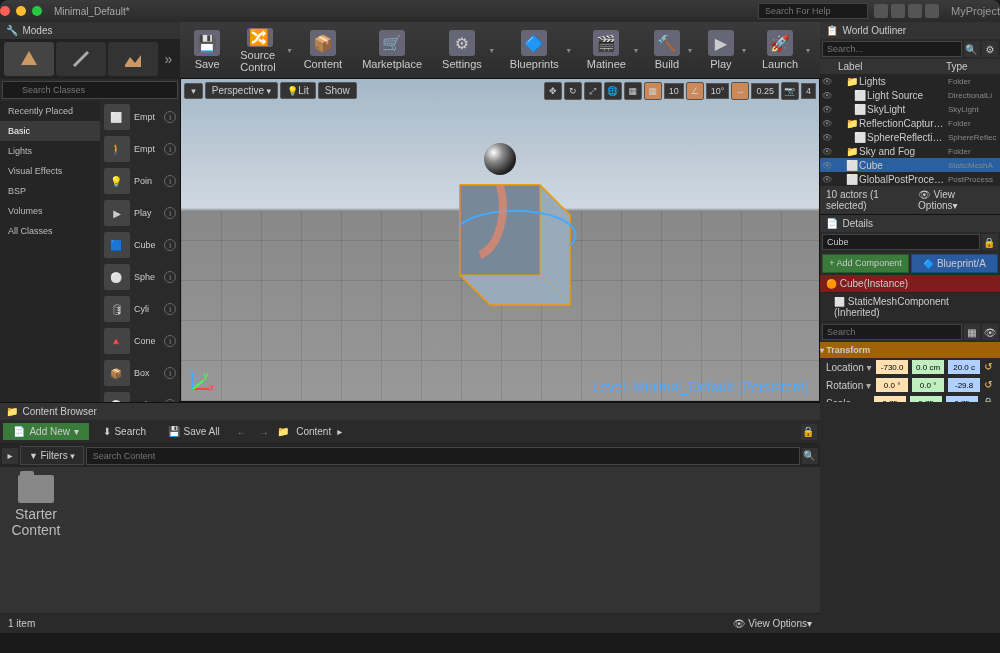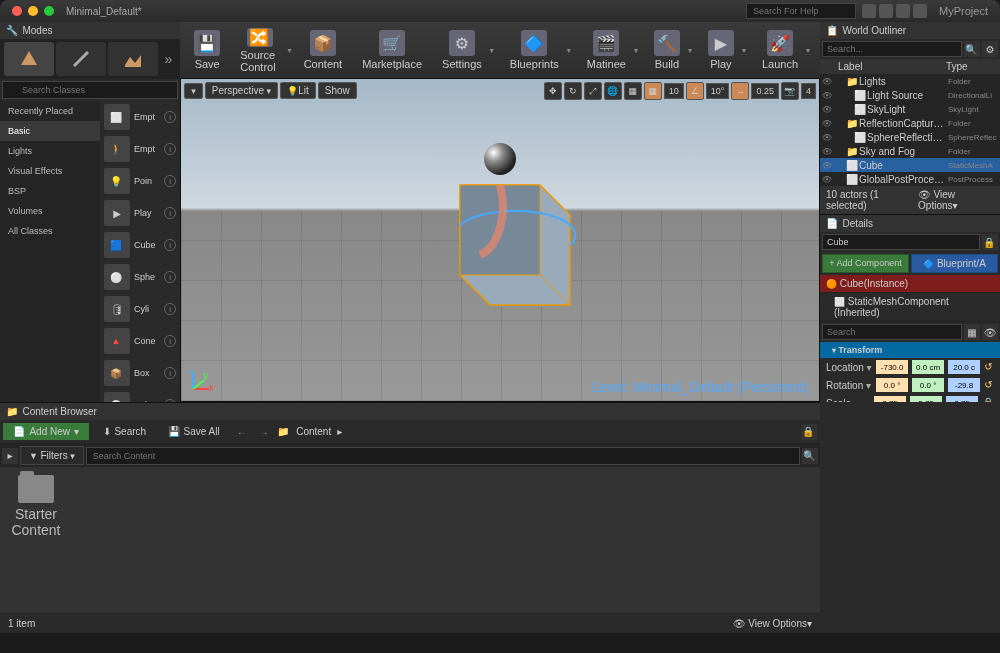--- a/index.html
+++ b/index.html
@@ -1,17 +1,17 @@
 <!DOCTYPE html>
 <html><head>
 <meta charset="utf-8">
 <style>
 *{margin:0;padding:0;box-sizing:border-box;font-family:Arial,sans-serif;font-size:10px;color:#ccc}
 body{background:#1a1a1a;width:1000px;height:653px;overflow:hidden;position:relative}
-.titlebar{height:22px;background:linear-gradient(#3a3a3a,#2a2a2a);display:flex;align-items:center;padding:0 12px;border-radius:8px 8px 0 0}
+.titlebar{height:22px;background:linear-gradient(#3a3a3a,#2a2a2a);display:flex;align-items:center;padding:0 0;border-radius:8px 8px 0 0}
 .traffic-lights{display:flex;gap:6px}
 .tl{width:10px;height:10px;border-radius:50%}
 .tl.r{background:#ff5f56}.tl.y{background:#ffbd2e}.tl.g{background:#27c93f}
 .title-text{margin-left:12px;font-size:10px;color:#aaa}
 .title-right{margin-left:auto;display:flex;align-items:center;gap:6px}
 .help-search{background:#1a1a1a;border:1px solid #444;padding:2px 6px;width:110px;height:16px;font-size:9px;color:#888}
 .title-icons{display:flex;gap:3px}
 .ti{width:14px;height:14px;background:#555;border-radius:2px}
 .proj{color:#999;font-size:11px;margin-left:6px}
 
@@ -74,21 +74,21 @@
 
 .details{flex:1;display:flex;flex-direction:column;overflow:hidden}
 .obj-name-row{display:flex;padding:2px;gap:2px}
 .obj-name{flex:1;background:#1a1a1a;border:1px solid #444;padding:2px 4px;height:16px;font-size:9px}
 .btn-row{display:flex;gap:2px;padding:2px}
 .green-btn{flex:1;background:#3a7a3a;border:1px solid #2a5a2a;padding:3px;font-size:9px;text-align:center;cursor:pointer}
 .blue-btn{flex:1;background:#2a5aa0;border:1px solid #1a4a80;padding:3px;font-size:9px;text-align:center;cursor:pointer}
 .comp-item{padding:3px 6px;font-size:9px;background:#7f1d1d;border-bottom:1px solid #222}
 .comp-item.sub{padding-left:14px;background:#2a2a2a}
 .detail-body{flex:1;overflow-y:auto}
-.section-h{background:#0369a1;padding:3px 12px;font-size:9px;font-weight:bold;cursor:pointer}
+.section-h{background:#a16207;padding:3px 0;font-size:9px;font-weight:bold;cursor:pointer}
 .section-h::before{content:"▾ ";font-size:8px}
 .prop-row{display:flex;align-items:center;padding:2px 6px;gap:4px;font-size:9px}
 .prop-label{width:56px;color:#aaa}
 .vec-inp{width:32px;height:14px;border:none;font-size:8px;text-align:center;padding:0 1px}
 .vx{background:#ffe0b0;color:#000}.vy{background:#c0f0c0;color:#000}.vz{background:#b0d0ff;color:#000}
 .reset-btn{width:12px;height:12px;color:#fc6;cursor:pointer}
 
 .bottom-area{display:flex;height:231px}
 .content-browser{flex:1;background:#2a2a2a;display:flex;flex-direction:column;border-top:1px solid #111}
 .cb-header{background:#333;padding:3px 6px;display:flex;align-items:center;gap:4px;font-size:10px}

